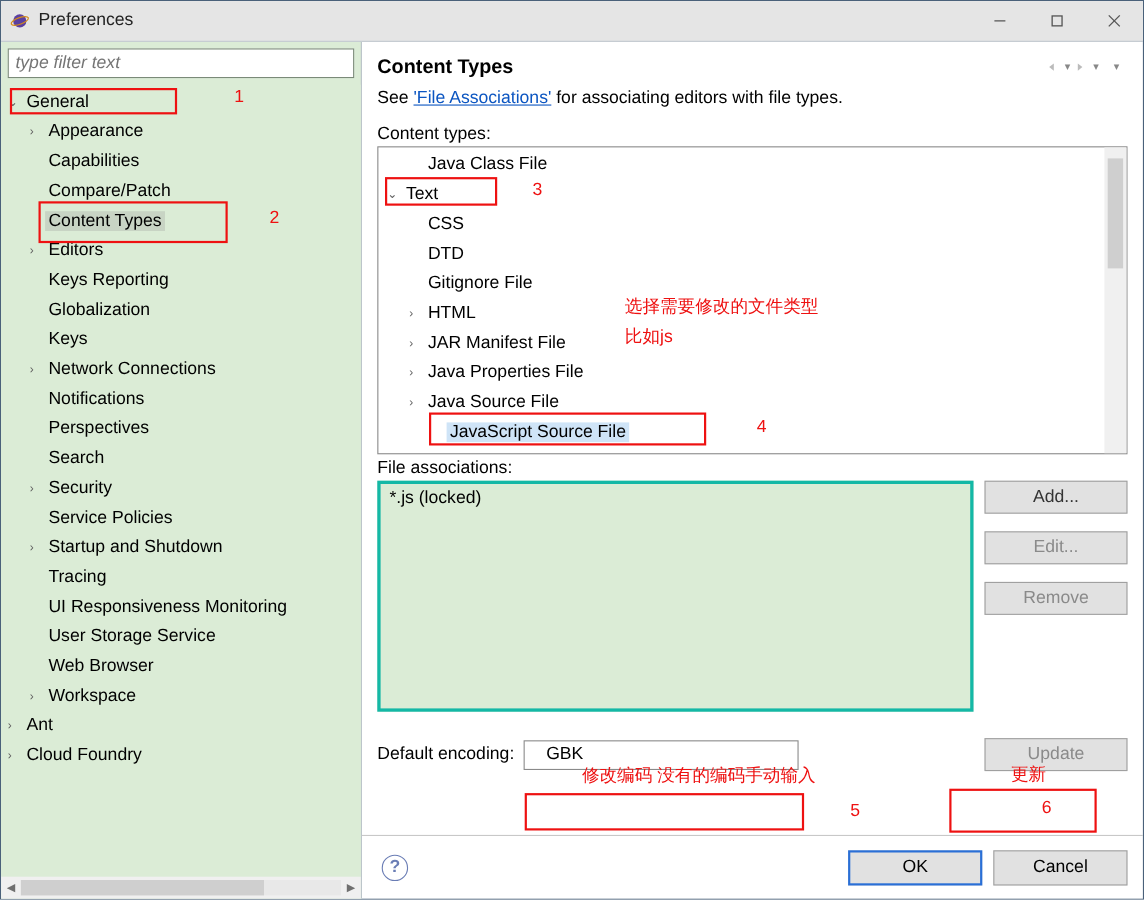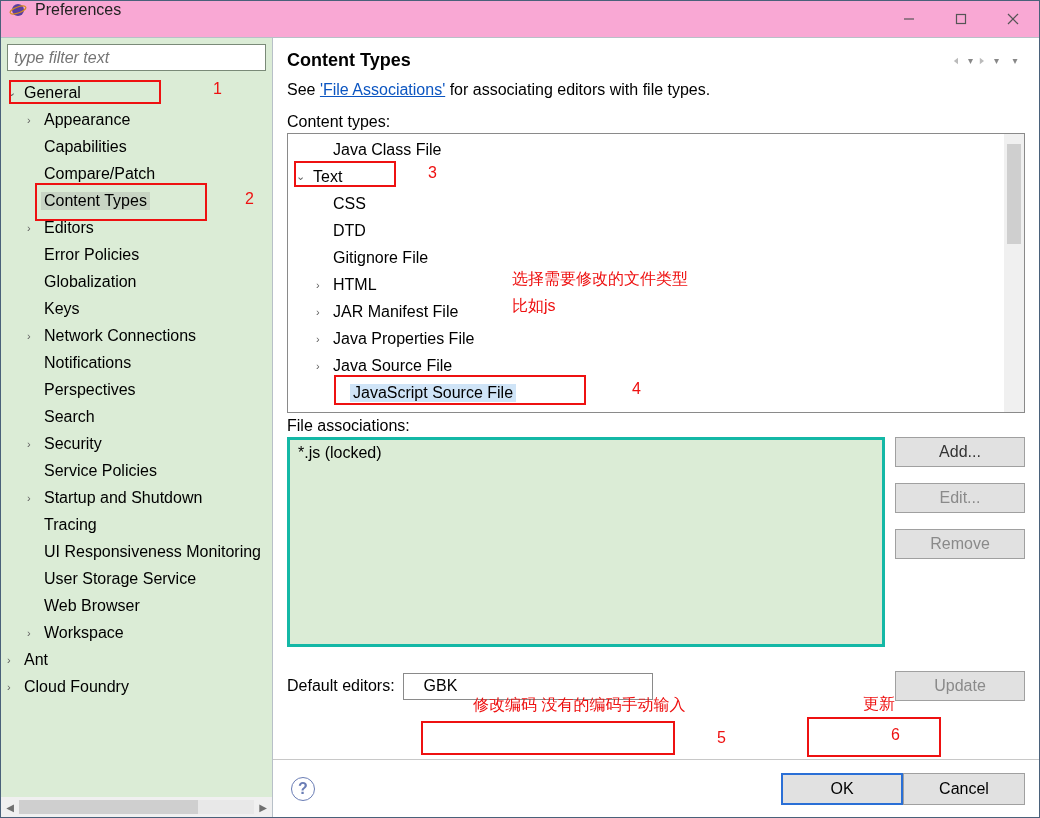--- a/index.html
+++ b/index.html
@@ -1,26 +1,26 @@
 <!DOCTYPE html>
 <html><head>
 <meta charset="utf-8">
 <style>
   * { box-sizing: border-box; font-family: "Segoe UI", Tahoma, sans-serif; font-size: 16px; }
   html, body { margin: 0; padding: 0; background: #fff; }
   .window { width: 1040px; height: 818px; border: 1px solid #4a617a; background: #fff; display: flex; flex-direction: column; }
-  .titlebar { height: 36px; background: #f9a8d4; display: flex; padding: 0 0 0 8px; }
+  .titlebar { height: 36px; background: #e5e5e5; display: flex; align-items: center; padding: 0 0 0 8px; }
   .titlebar .app-icon { width: 18px; height: 18px; margin-right: 8px; }
   .titlebar .title { flex: 1; color: #222; }
   .winbtns { display: flex; height: 100%; }
   .winbtn { width: 52px; display: flex; align-items: center; justify-content: center; color: #555; }
   .winbtn svg { width: 12px; height: 12px; stroke: #555; stroke-width: 1.2; fill: none; }
 
   .content { flex: 1; display: flex; border-top: 1px solid #b8c0c8; overflow: hidden; }
-  .left-pane { width: 272px; background: #dbecd6; border-right: 1px solid #b8c0c8; display: flex; flex-direction: column; }
+  .left-pane { width: 328px; background: #dbecd6; border-right: 1px solid #b8c0c8; display: flex; flex-direction: column; }
   .filter-wrap { padding: 6px; }
   .filter { width: 100%; height: 27px; padding: 2px 6px; border: 1px solid #7a8a78; background: #fff; color: #888; font-style: italic; }
   .tree-outer { flex: 1; display: flex; }
   .tree { flex: 1; background: #dbecd6; overflow-y: scroll; overflow-x: hidden; padding: 2px 0 2px 2px; }
   .tree-item { display: flex; align-items: center; height: 27px; padding-left: 8px; cursor: default; }
   .tree-item .arrow { width: 14px; color: #606060; font-size: 11px; }
   .tree-item .lbl { padding: 0 3px; white-space: nowrap; }
   .tree-item.selected .lbl { background: #c8d4c4; }
   .lvl0 { padding-left: 4px; }
   .lvl1 { padding-left: 24px; }
@@ -59,21 +59,21 @@
   .btn.disabled { color: #8a8a8a; }
 
   .enc-row { display: flex; align-items: center; gap: 8px; margin-top: 24px; }
   .enc-row input { flex: 0 0 250px; height: 27px; padding: 2px 20px; border: 1px solid #8a8a8a; }
   .enc-spacer { flex: 1; }
   .enc-btn { width: 130px; }
 
   .footer { height: 58px; border-top: 1px solid #c8c8c8; display: flex; align-items: center; padding: 0 14px; }
   .help { width: 24px; height: 24px; border: 1.5px solid #6a7db5; border-radius: 50%; display: flex; align-items: center; justify-content: center; color: #6a7db5; font-weight: bold; margin-left: 4px; }
   .footer-spacer { flex: 1; }
-  .fbtn { width: 122px; height: 32px; border: 1px solid #a0a0a0; background: #e1e1e1; display: flex; align-items: center; justify-content: center; }
+  .fbtn { width: 122px; height: 32px; border: 1px solid #a0a0a0; background: #e1e1e1; display: flex; align-items: center; justify-content: center; margin-left: 10px; }
   .fbtn.primary { border: 2px solid #2a6fd6; }
 
   
   .ann-box { position: absolute; border: 2px solid #e11; pointer-events: none; }
   .ann-text { position: absolute; color: #e11; pointer-events: none; font-family: "Microsoft YaHei", sans-serif; }
   .posrel { position: relative; }
 </style>
 </head>
 <body>
 
@@ -132,21 +132,21 @@
             <div class="tree-item lvl1 selected">
               <span class="arrow"></span>
               <span class="lbl">Content Types</span>
             </div>
             <div class="tree-item lvl1">
               <span class="arrow">›</span>
               <span class="lbl">Editors</span>
             </div>
             <div class="tree-item lvl1">
               <span class="arrow"></span>
-              <span class="lbl">Error Policies</span>
+              <span class="lbl">Keys Reporting</span>
             </div>
             <div class="tree-item lvl1">
               <span class="arrow"></span>
               <span class="lbl">Globalization</span>
             </div>
             <div class="tree-item lvl1">
               <span class="arrow"></span>
               <span class="lbl">Keys</span>
             </div>
             <div class="tree-item lvl1">
@@ -313,21 +313,21 @@
             <div class="btn">Add...</div>
             <div class="btn disabled">Edit...</div>
             <div class="btn disabled">Remove</div>
           </div>
         </div>
 
         <div class="ann-text" style="left:200px; top:614px;">修改编码 没有的编码手动输入</div>
         <div class="ann-text" style="left:590px; top:613px;">更新</div>
 
         <div class="enc-row">
-          <span>Default editors:</span>
+          <span>Default encoding:</span>
           <input type="text" value="GBK" style="">
           <div class="enc-spacer"></div>
           <div class="btn disabled enc-btn">Update</div>
         </div>
 
         <div class="ann-box" style="left:148px; top:640px; width:254px; height:34px;"></div>
         <div class="ann-text" style="left:444px; top:648px;">5</div>
         <div class="ann-box" style="left:534px; top:636px; width:134px; height:40px;"></div>
         <div class="ann-text" style="left:618px; top:645px;">6</div>
       </div>

